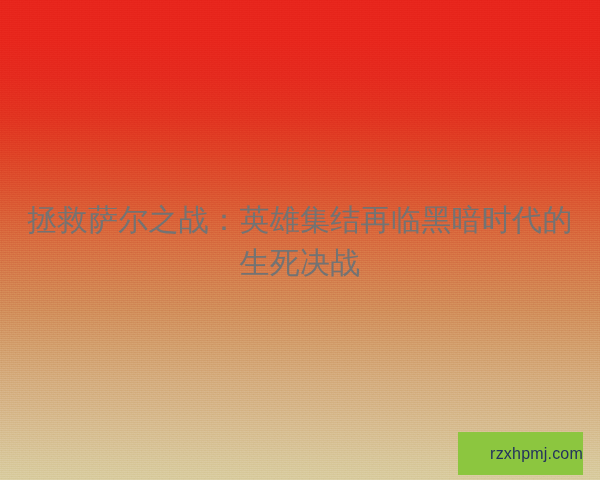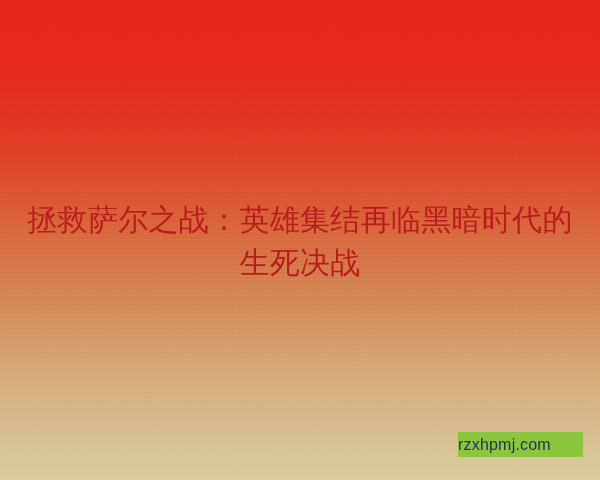--- a/index.html
+++ b/index.html
@@ -88,36 +88,36 @@
     padding: 0 22px;
     box-sizing: border-box;
     text-align: center;
   }
   .poster-title {
     margin: 0;
     font-family: "DejaVu Sans", "Liberation Sans", sans-serif;
     font-size: 30px;
     line-height: 43px;
     font-weight: 400;
-    color: #b91c1c;
+    color: #737373;
     letter-spacing: 0.3px;
     white-space: normal;
   }
 
   
   .watermark-badge {
     position: absolute;
     left: 458px;
     top: 432px;
     width: 125px;
-    height: 25px;
+    height: 43px;
     background: #8cc63f;
     display: flex;
     align-items: center;
-    justify-content: flex-start;
+    justify-content: flex-end;
     box-sizing: border-box;
   }
   .watermark-text {
     font-family: "Liberation Sans", "DejaVu Sans", sans-serif;
     font-size: 16px;
     line-height: 1;
     font-weight: 400;
     color: #23325e;
     letter-spacing: 0.2px;
     white-space: nowrap;

